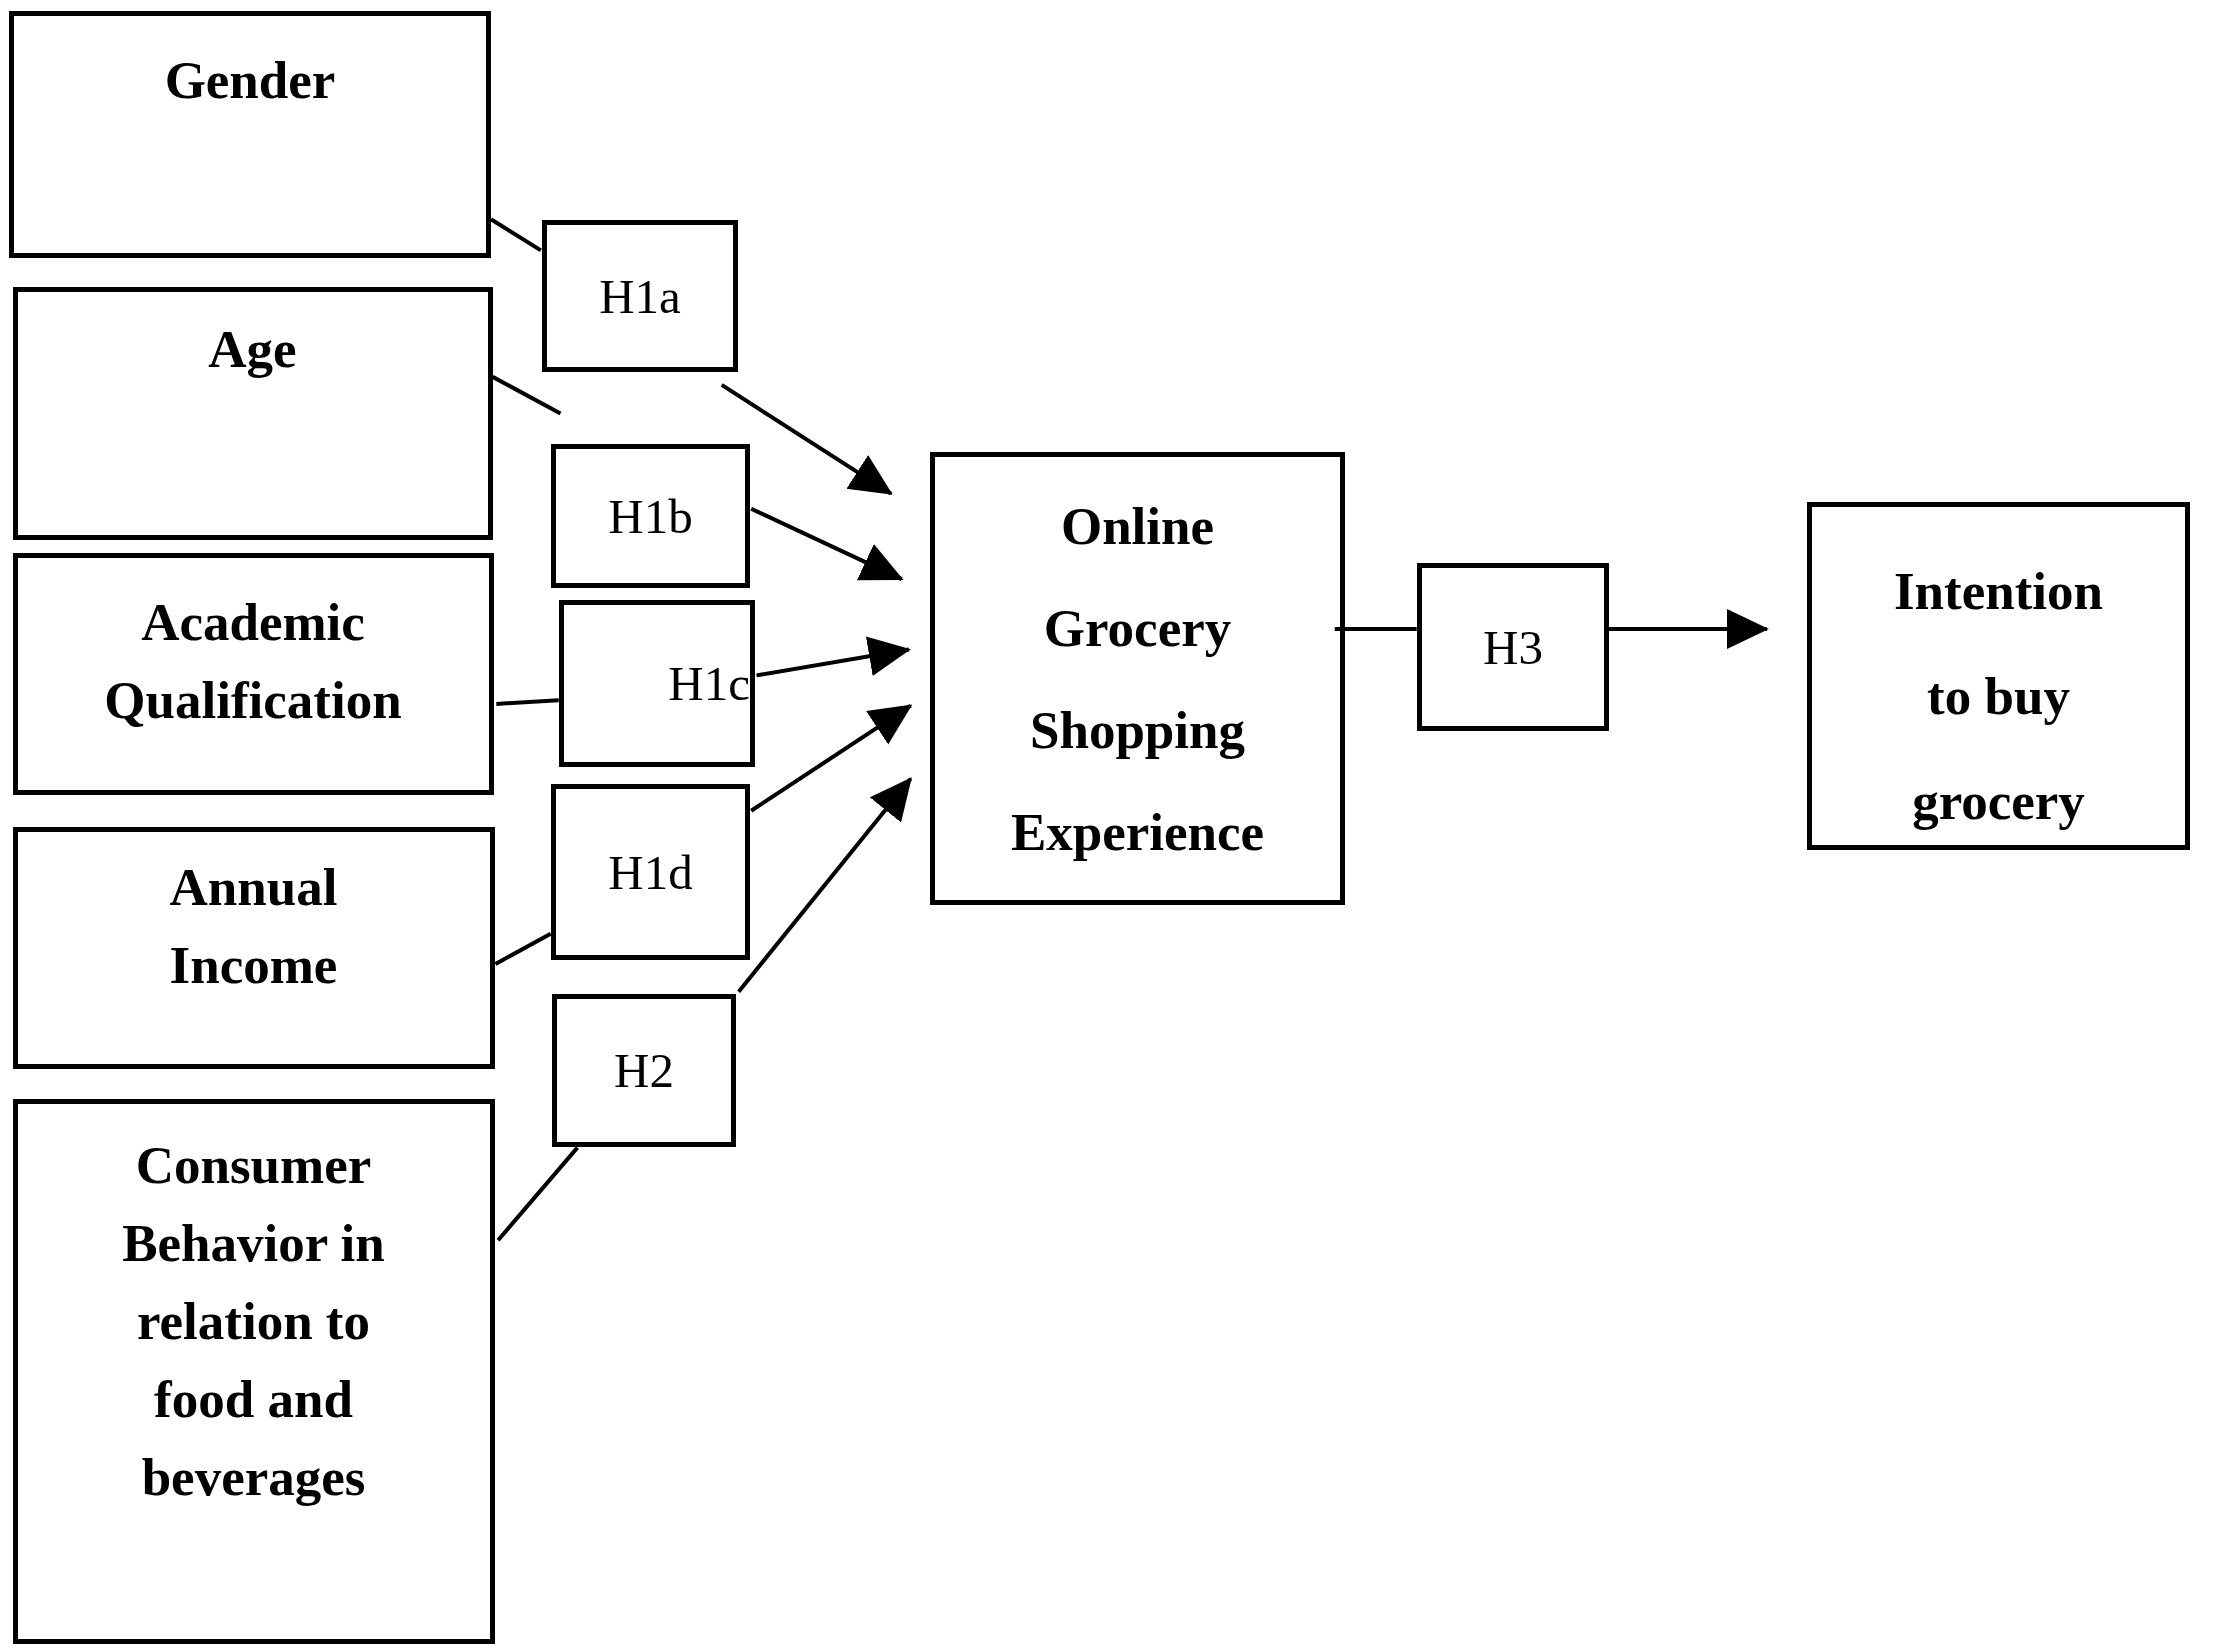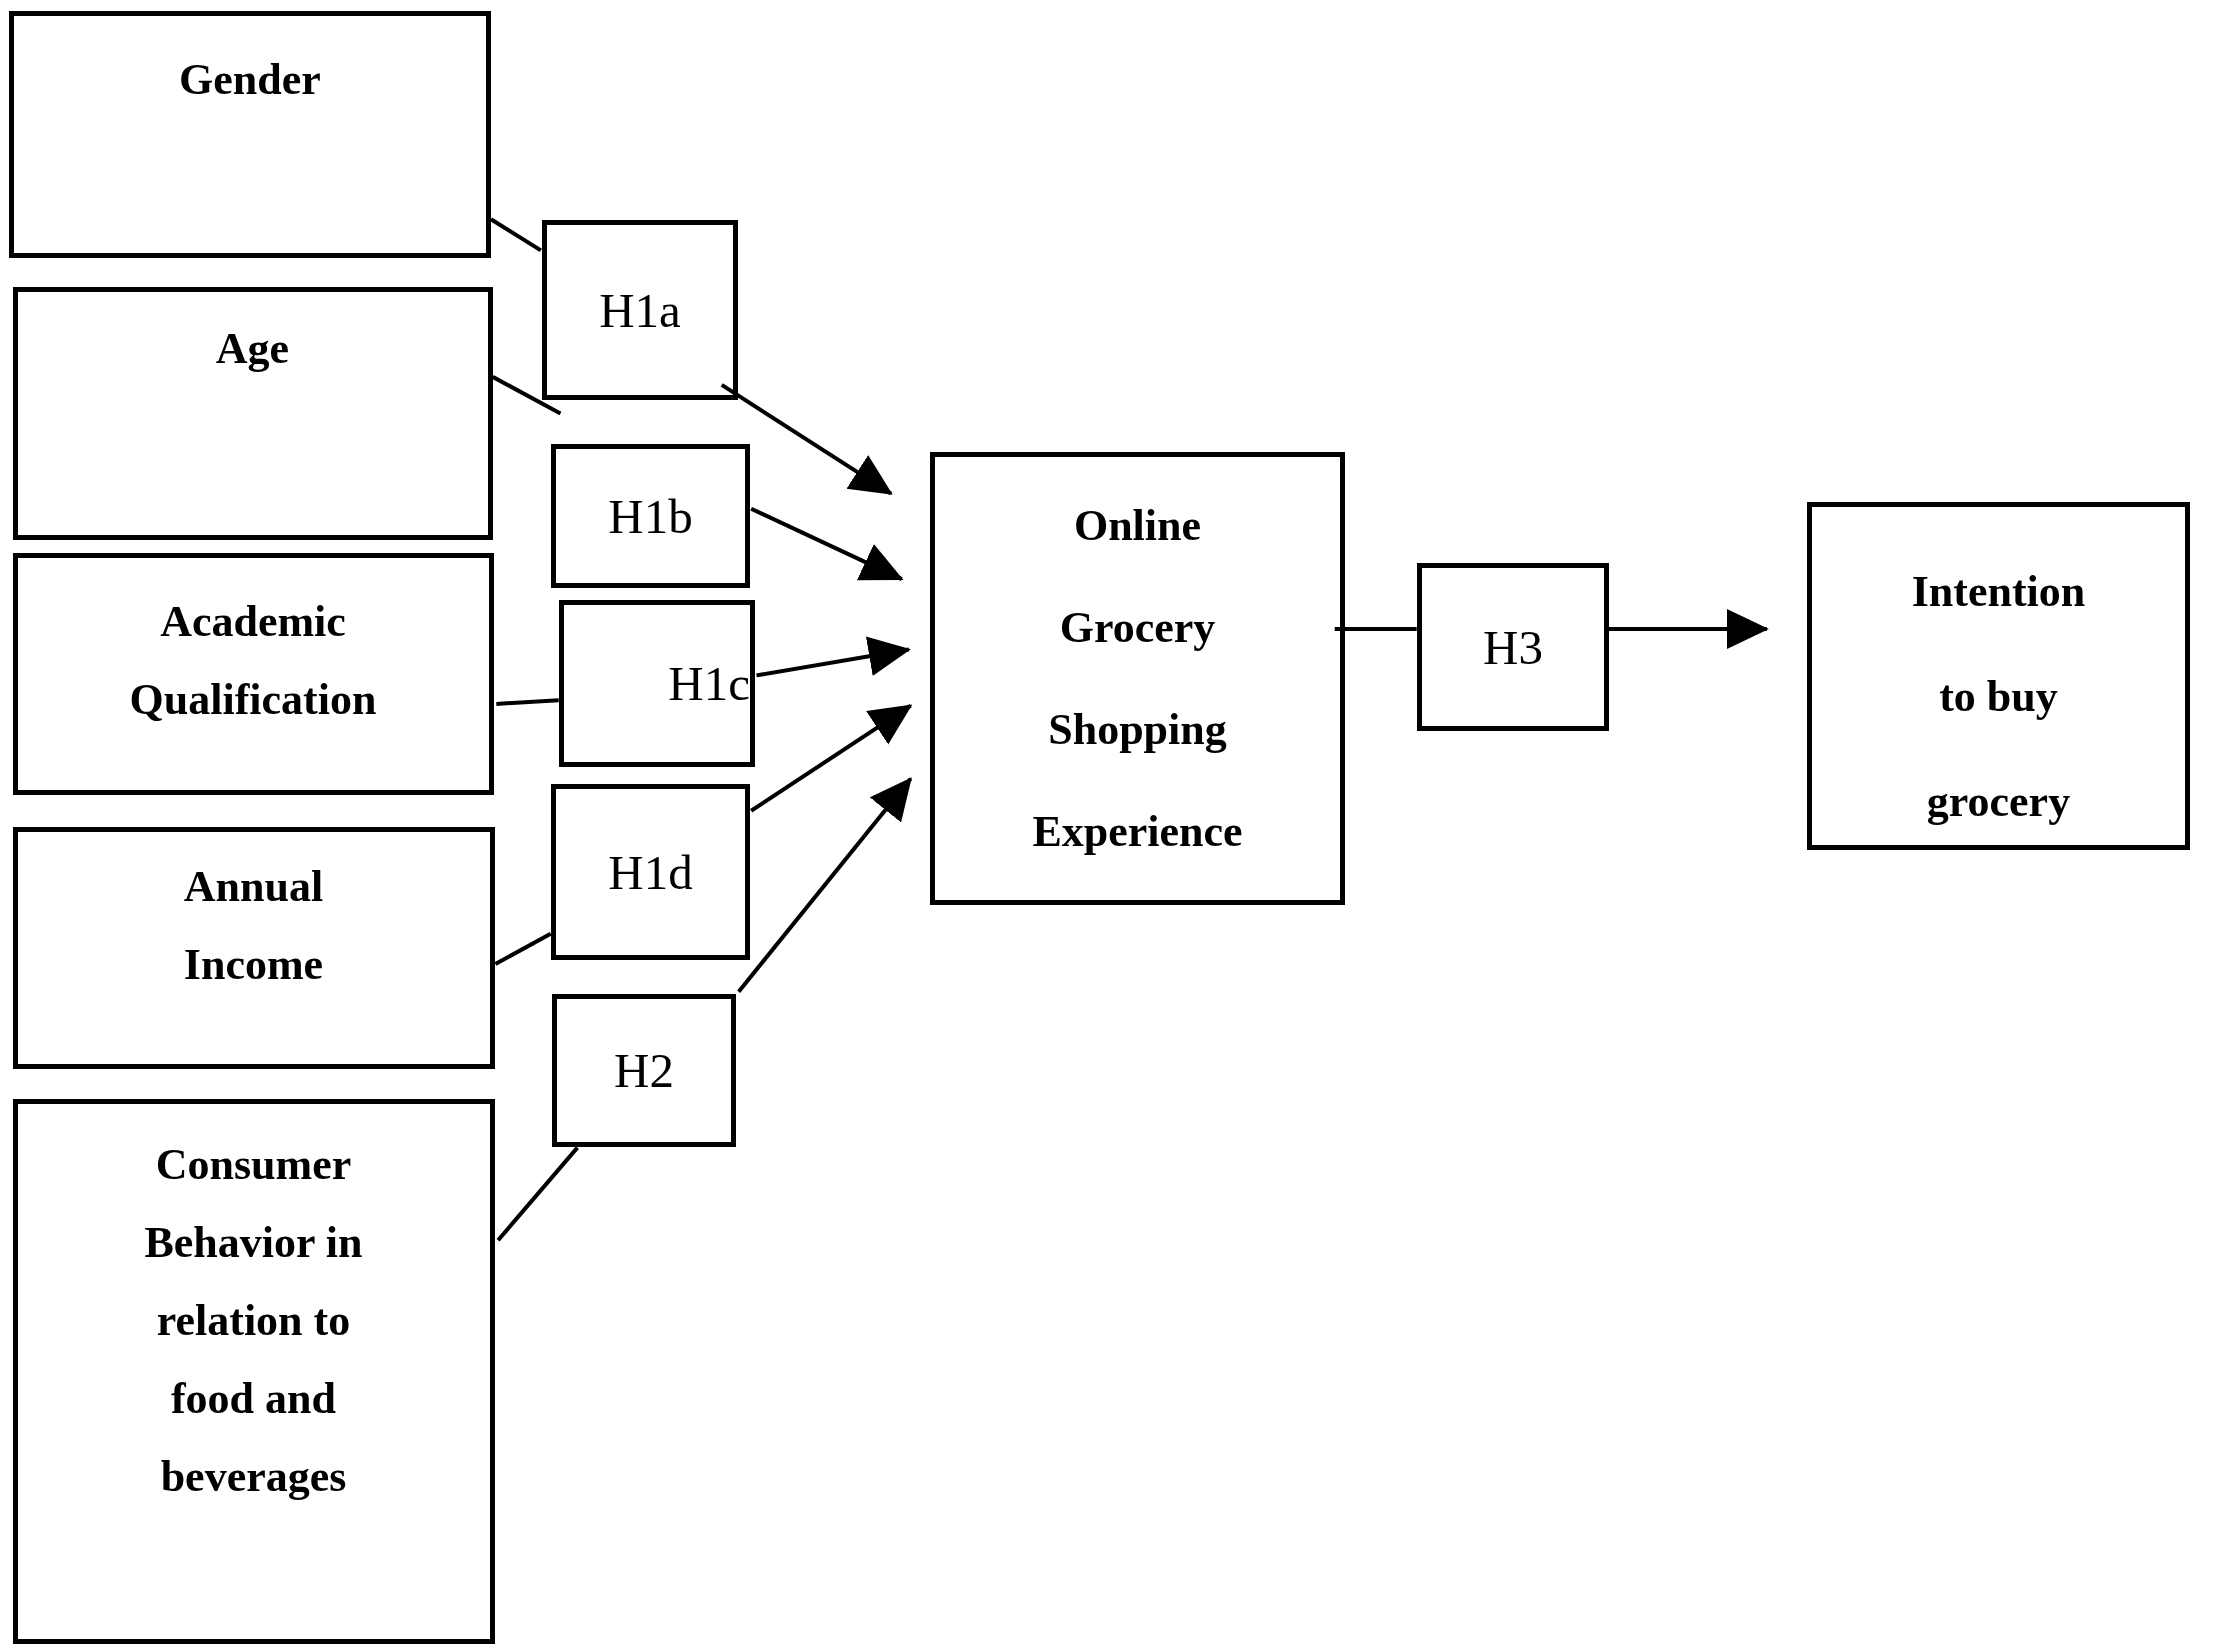--- a/index.html
+++ b/index.html
@@ -31,21 +31,21 @@
     background: transparent;
     box-sizing: border-box;
     display: flex;
     justify-content: center;
     z-index: 1;
   }
   .label {
     white-space: pre-line;
     text-align: center;
     font-weight: 700;
-    font-size: 44px;
+    font-size: 53px;
     line-height: 78px;
     color: #000000;
   }
   .hlabel {
     font-weight: 400;
     font-size: 49px;
     line-height: 53px;
   }
   
   .v-top { align-items: flex-start; }
@@ -56,21 +56,21 @@
   #node-age       { left: 12.5px;   top: 287px;  width: 480px; height: 253px; }
   #node-age .label { padding-top: 18px; }
   #node-academic  { left: 12.5px;   top: 553px;  width: 481px; height: 242px; }
   #node-academic .label { padding-top: 25px; }
   #node-annual    { left: 12.5px;   top: 827px;  width: 482px; height: 242px; }
   #node-annual .label { padding-top: 16px; }
   #node-consumer  { left: 12.5px;   top: 1099px; width: 482px; height: 545px; }
   #node-consumer .label { padding-top: 22px; }
 
   
-  #node-h1a { left: 542px;  top: 220px;  width: 196px; height: 180px; }
+  #node-h1a { left: 542px;  top: 220px;  width: 196px; height: 152px; }
   #node-h1b { left: 551px;  top: 414px;  width: 199px; height: 144px; margin-top: 30px; }
   #node-h1c { left: 559px;  top: 600px;  width: 196px; height: 167px; justify-content: flex-end; }
   #node-h1d { left: 551px;  top: 784px;  width: 199px; height: 176px; }
   #node-h2  { left: 552px;  top: 994px; width: 184px; height: 153px; }
   #node-h3  { left: 1417px; top: 563px;  width: 192px; height: 168px; }
 
   
   #node-central { left: 920px; top: 452px; width: 415px; height: 453px; margin-left: 10px; }
   #node-central .label { line-height: 102px; }
 

